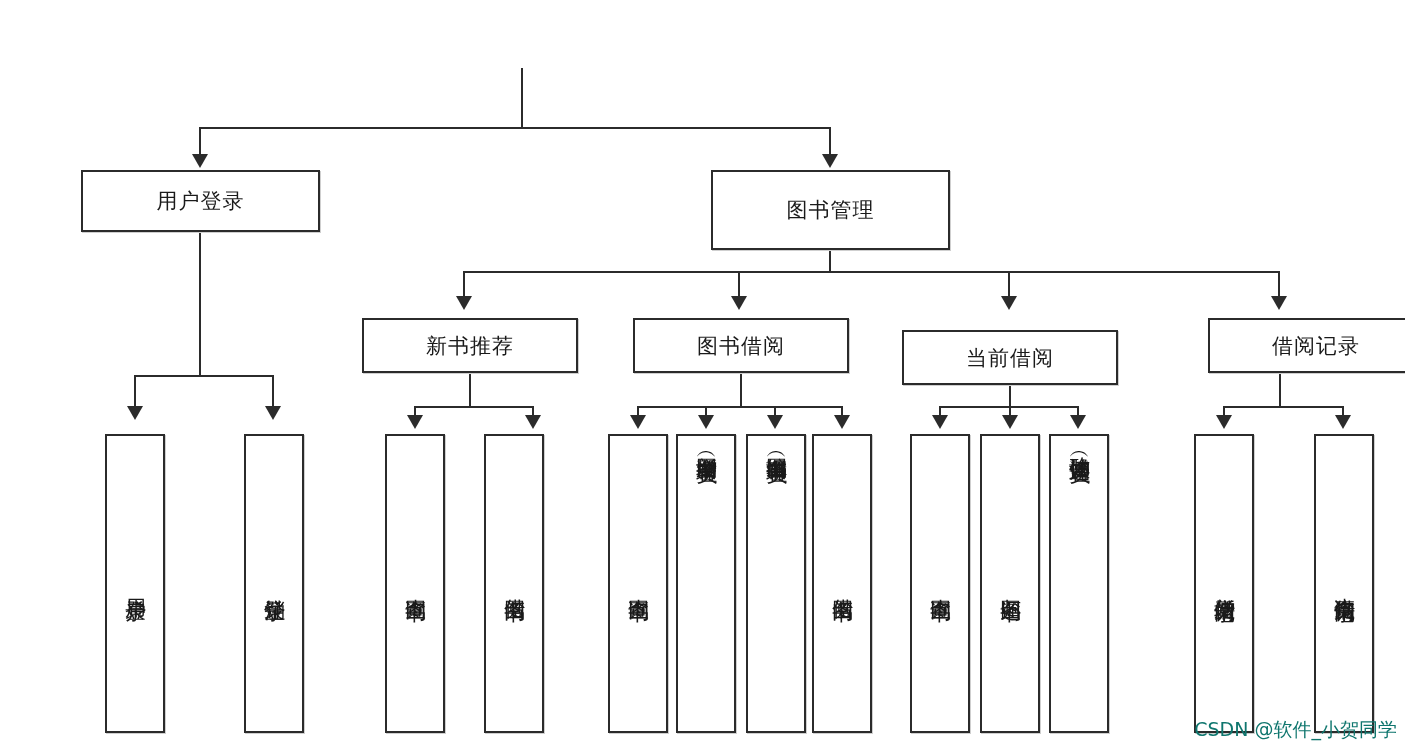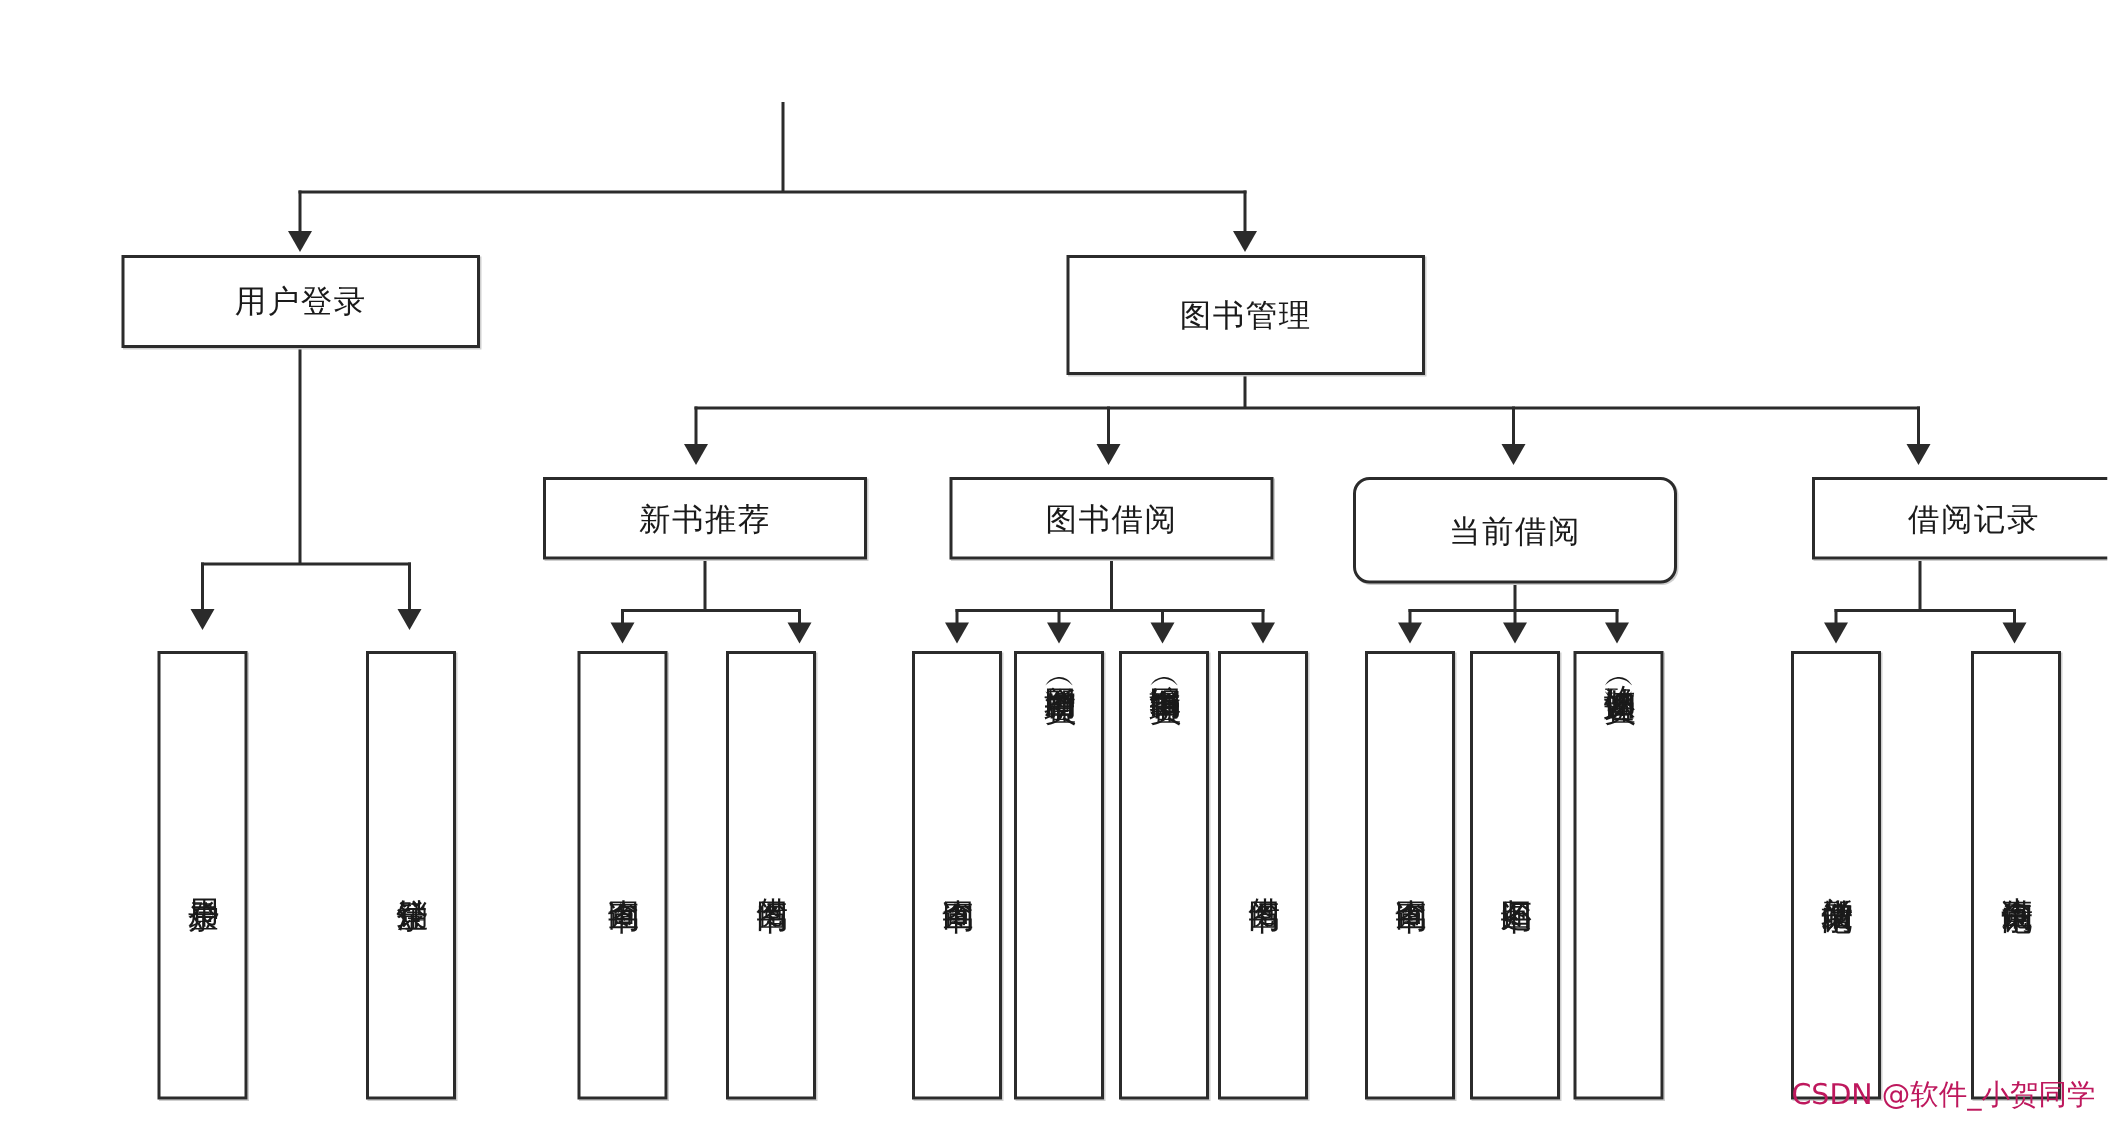--- a/index.html
+++ b/index.html
@@ -76,21 +76,21 @@
     border-right: 8px solid transparent;
     border-top: 14px solid #2b2b2b;
     z-index: 2;
   }
   
   #watermark {
     position: absolute;
     right: 8px;
     bottom: 4px;
     font-size: 19px;
-    color: #be185d;
+    color: #0f766e;
     z-index: 5;
     white-space: nowrap;
   }
 </style>
 </head>
 <body>
 
 <div id="canvas">
 
 
@@ -128,21 +128,21 @@
   <div class="arrow" style="left:1001px; top:296px;"></div>
   <div class="vline" style="left:1278px; top:271px; height:26px;"></div>
   <div class="arrow" style="left:1271px; top:296px;"></div>
 
   <div class="node horiz" style="left:362px; top:318px; width:216px; height:55px;">
     <span>新书推荐</span>
   </div>
   <div class="node horiz" style="left:633px; top:318px; width:216px; height:55px;">
     <span>图书借阅</span>
   </div>
-  <div class="node horiz" style="left:902px; top:318px; width:216px; height:71px;border-radius:11px;">
+  <div class="node horiz" style="left:902px; top:330px; width:216px; height:55px;">
     <span>当前借阅</span>
   </div>
   <div class="node horiz" style="left:1172px; top:318px; width:216px; height:55px;margin-left:36px;">
     <span>借阅记录</span>
   </div>
 
   <div class="vline" style="left:469px; top:373px; height:34px;"></div>
   <div class="hline" style="left:414px; top:406px; width:120px;"></div>
   <div class="vline" style="left:414px; top:406px; height:10px;"></div>
   <div class="arrow" style="left:407px; top:415px;"></div>

